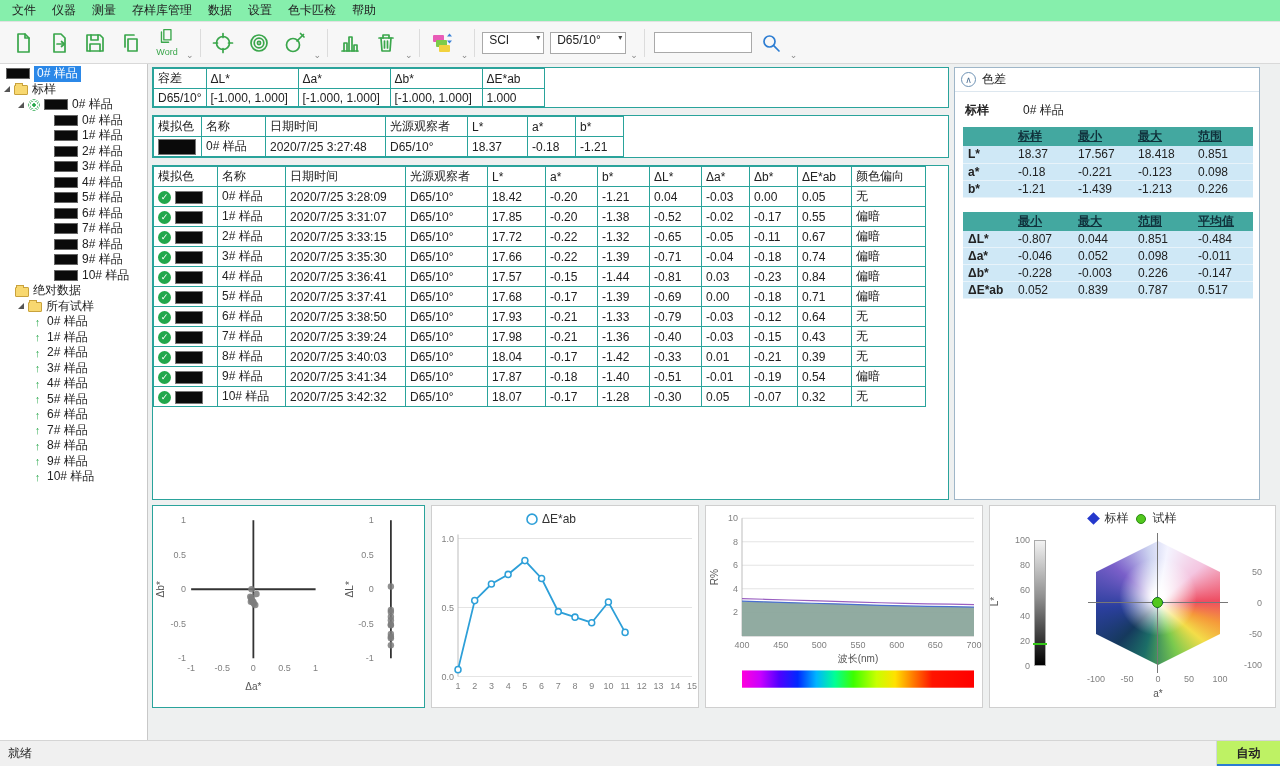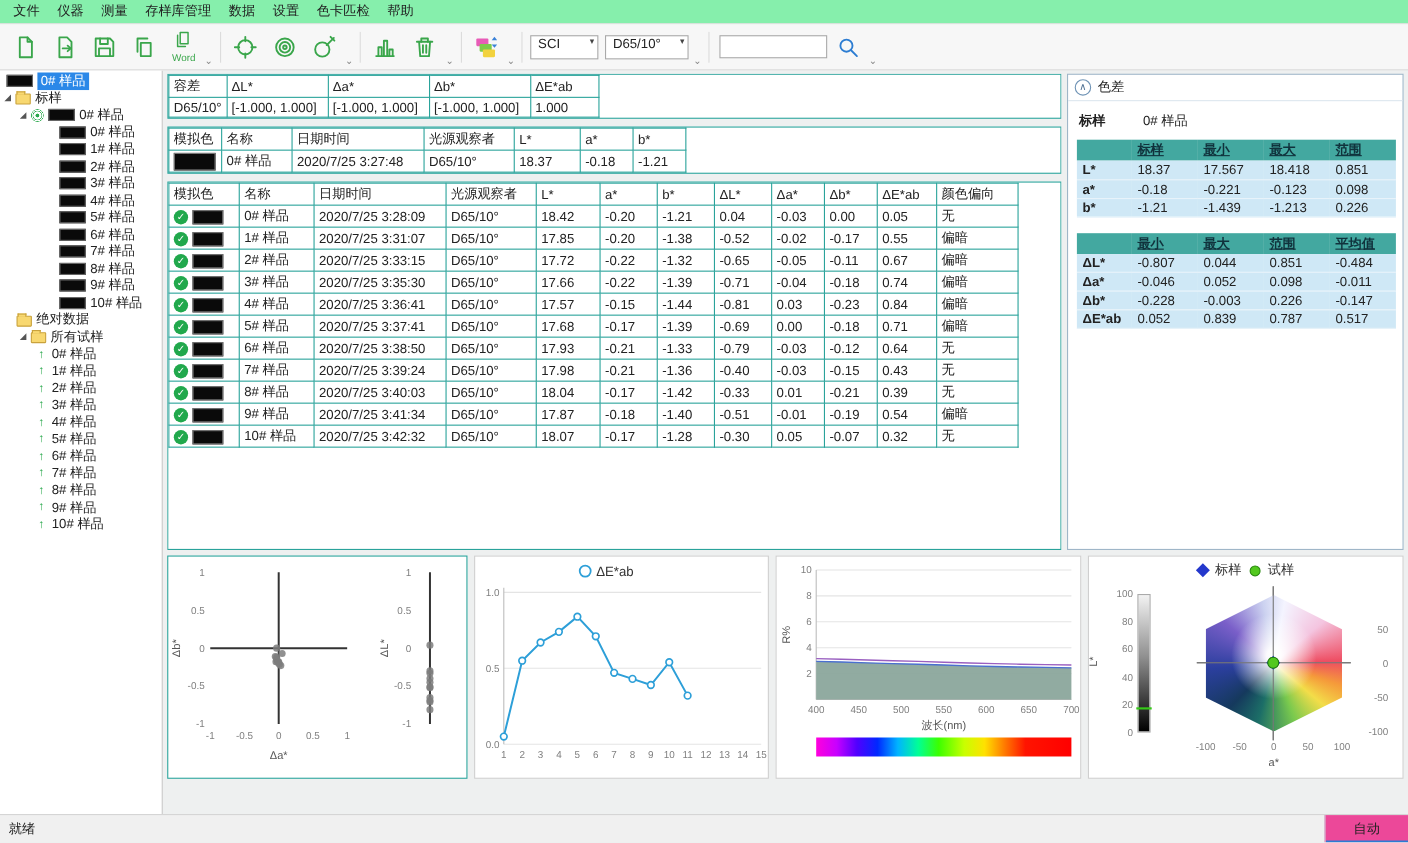--- a/index.html
+++ b/index.html
@@ -38,21 +38,21 @@
   .tsel { background:#2b88e8; color:#fff; padding:0 3px; }
   .sws { width:24px; height:11px; background:#0a0a0a; border:1px solid #666; display:inline-block; flex:none; }
   .tri { width:0; height:0; border-left:6px solid transparent; border-bottom:6px solid #555; display:inline-block; flex:none; }
   .fold { width:14px; height:10px; background:#f8d870; border:1px solid #c9a23c; border-radius:1px; position:relative; display:inline-block; flex:none; margin-top:2px; }
   .fold::before { content:''; position:absolute; top:-3px; left:0; width:6px; height:2px; background:#f8d870; border:1px solid #c9a23c; border-bottom:none; }
   .ringi { width:12px; height:12px; border-radius:50%; flex:none; display:inline-block;
            background:radial-gradient(circle,#2aa84c 1.5px,#fff 2px,#fff 3.5px,#2aa84c 4px,#fff 4.6px,#fff 5px,#2aa84c 5.4px,transparent 6px); }
   .uparr { color:#2aa84c; font-weight:bold; font-size:11px; width:11px; text-align:center; flex:none; }
 
   .content { flex:1; display:flex; flex-direction:column; overflow:hidden; }
-  .content-top { height:436px; display:flex; padding:3px 4px 0 4px; gap:5px; flex:none; }
+  .content-top { height:436px; display:flex; padding:3px 20px 0 4px; gap:5px; flex:none; }
   .tables { flex:1; display:flex; flex-direction:column; gap:7px; overflow:hidden; }
   .panel { background:#fff; border:1px solid #2aa39b; }
   .smp-panel { flex:1; overflow:hidden; }
 
   table.grid { border-collapse:collapse; font-size:12px; }
   table.grid th, table.grid td { border:1px solid #2aa39b; padding:1px 4px; height:18px; text-align:left; font-weight:normal; white-space:nowrap; }
   table.grid th { height:19px; background:#fff; }
   .std-panel td { height:24px; }
   .sw-std { width:38px; height:16px; background:#0a0a0a; border:1px solid #777; display:inline-block; vertical-align:middle; }
   .chk { width:13px; height:13px; border-radius:50%; background:#21a84c; color:#fff; font-size:9px; display:inline-flex; align-items:center; justify-content:center; vertical-align:middle; }
@@ -105,21 +105,21 @@
            background:
              radial-gradient(circle at 50% 45%, rgba(255,255,255,.96) 7%, rgba(255,255,255,0) 42%),
              conic-gradient(from 10deg, #f4f4ff 0deg, #f4c5e0 40deg, #ee4d62 78deg, #f59a3a 98deg, #f3dd49 120deg, #79c94e 150deg, #1c6e67 185deg, #15395d 215deg, #2b3f9e 255deg, #7a5fc9 300deg, #ccd2f0 340deg, #f4f4ff 360deg); }
   .c4hl { position:absolute; left:98px; top:96px; width:140px; height:1px; background:#777; }
   .c4vl { position:absolute; left:167px; top:27px; width:1px; height:140px; background:#777; }
   .c4dia { position:absolute; left:163px; top:92px; width:9px; height:9px; background:#2438cc; transform:rotate(45deg); }
   .c4dot { position:absolute; left:162px; top:91px; width:11px; height:11px; border-radius:50%; background:#52c81e; border:1px solid #1e7a10; }
 
   
   .statusbar { height:26px; background:#f0f0f0; border-top:1px solid #d5d5d5; display:flex; align-items:center; padding-left:8px; flex:none; }
-  .mode-btn { margin-left:auto; width:76px; height:100%; display:flex; align-items:center; justify-content:center; background:#ec4899; border-left:1px solid #d0d8e0; box-shadow:inset 0 -2px 0 #2b7cd3; }
+  .mode-btn { margin-left:auto; width:64px; height:100%; display:flex; align-items:center; justify-content:center; background:#bef264; border-left:1px solid #d0d8e0; box-shadow:inset 0 -2px 0 #2b7cd3;font-weight:bold; }
 </style>
 </head>
 <body>
 
 <div class="app">
 
 
   <div class="menubar">
       <span class="menu-item">文件</span>
       <span class="menu-item">仪器</span>

